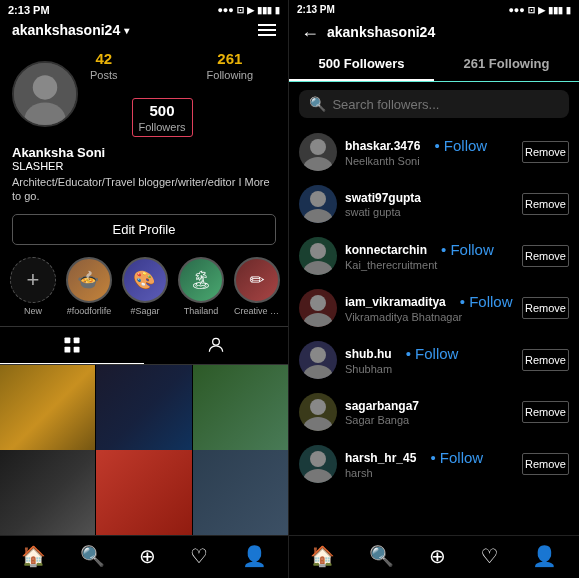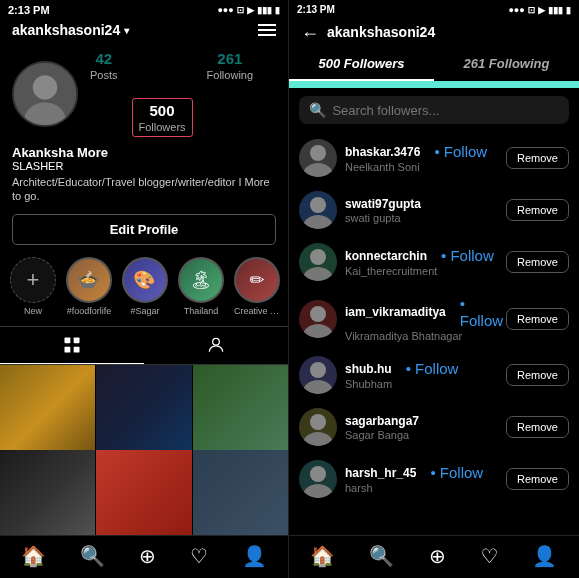--- a/index.html
+++ b/index.html
@@ -87,21 +87,21 @@
       gap: 14px;
       flex: 1;
     }
     .stat-item {
       display: flex;
       flex-direction: column;
       align-items: center;
       gap: 2px;
     }
     .stat-num {
-      color: #0f766e;
+      color: #eab308;
       font-size: 15px;
       font-weight: 700;
     }
     .stat-label {
       color: #aaa;
       font-size: 11px;
     }
     .stat-followers {
       border: 1.5px solid #e0405c;
       padding: 3px 6px;
@@ -131,21 +131,21 @@
     }
 
     .edit-profile-btn {
       margin: 6px 12px;
       padding: 7px;
       background: transparent;
       border: 1px solid #555;
       border-radius: 5px;
       color: #fff;
       font-size: 13px;
-      font-weight: 700;
+      font-weight: 400;
       text-align: center;
       cursor: pointer;
     }
 
     .stories-row {
       display: flex;
       gap: 10px;
       padding: 6px 10px;
       overflow-x: hidden;
     }
@@ -259,22 +259,21 @@
     }
     .back-arrow { color: #fff; font-size: 18px; cursor: pointer; }
     .right-username {
       color: #fff;
       font-size: 14px;
       font-weight: 700;
     }
 
     .followers-tabs {
       display: flex;
-      border-bottom: 7px solid #5eead4;
-      font-style: italic;
+      border-bottom: 1px solid #5eead4;
     }
     .ftab {
       flex: 1;
       text-align: center;
       padding: 8px 4px;
       font-size: 13px;
       font-weight: 600;
       cursor: pointer;
       color: #aaa;
     }
@@ -346,24 +345,24 @@
       cursor: pointer;
     }
     .follower-realname {
       color: #777;
       font-size: 11px;
       margin-top: 1px;
     }
     .remove-btn {
       background: transparent;
       border: 1px solid #555;
-      border-radius: 7px;
+      border-radius: 2px;
       color: #fff;
       font-size: 11px;
-      padding: 4px 10px;
+      padding: 4px 2px;
       cursor: pointer;
       white-space: nowrap;
     }
 
     .right-bottom-nav {
       display: flex;
       justify-content: space-around;
       align-items: center;
       padding: 8px 4px 10px;
       border-top: 1px solid #222;
@@ -416,21 +415,21 @@
         <span class="stat-label">Followers</span>
       </div>
       <div class="stat-item">
         <span class="stat-num">261</span>
         <span class="stat-label">Following</span>
       </div>
     </div>
   </div>
 
   <div class="profile-info">
-    <div class="profile-name">Akanksha More</div>
+    <div class="profile-name">Akanksha Soni</div>
     <div class="profile-tag">SLASHER</div>
     <div class="profile-bio">Architect/Educator/Travel blogger/writer/editor I More to go.</div>
   </div>
 
   <div class="edit-profile-btn">Edit Profile</div>
 
   <div class="stories-row">
     <div class="story-item">
       <div class="story-circle story-add">
         <span style="font-size:22px;color:#aaa;">+</span>

